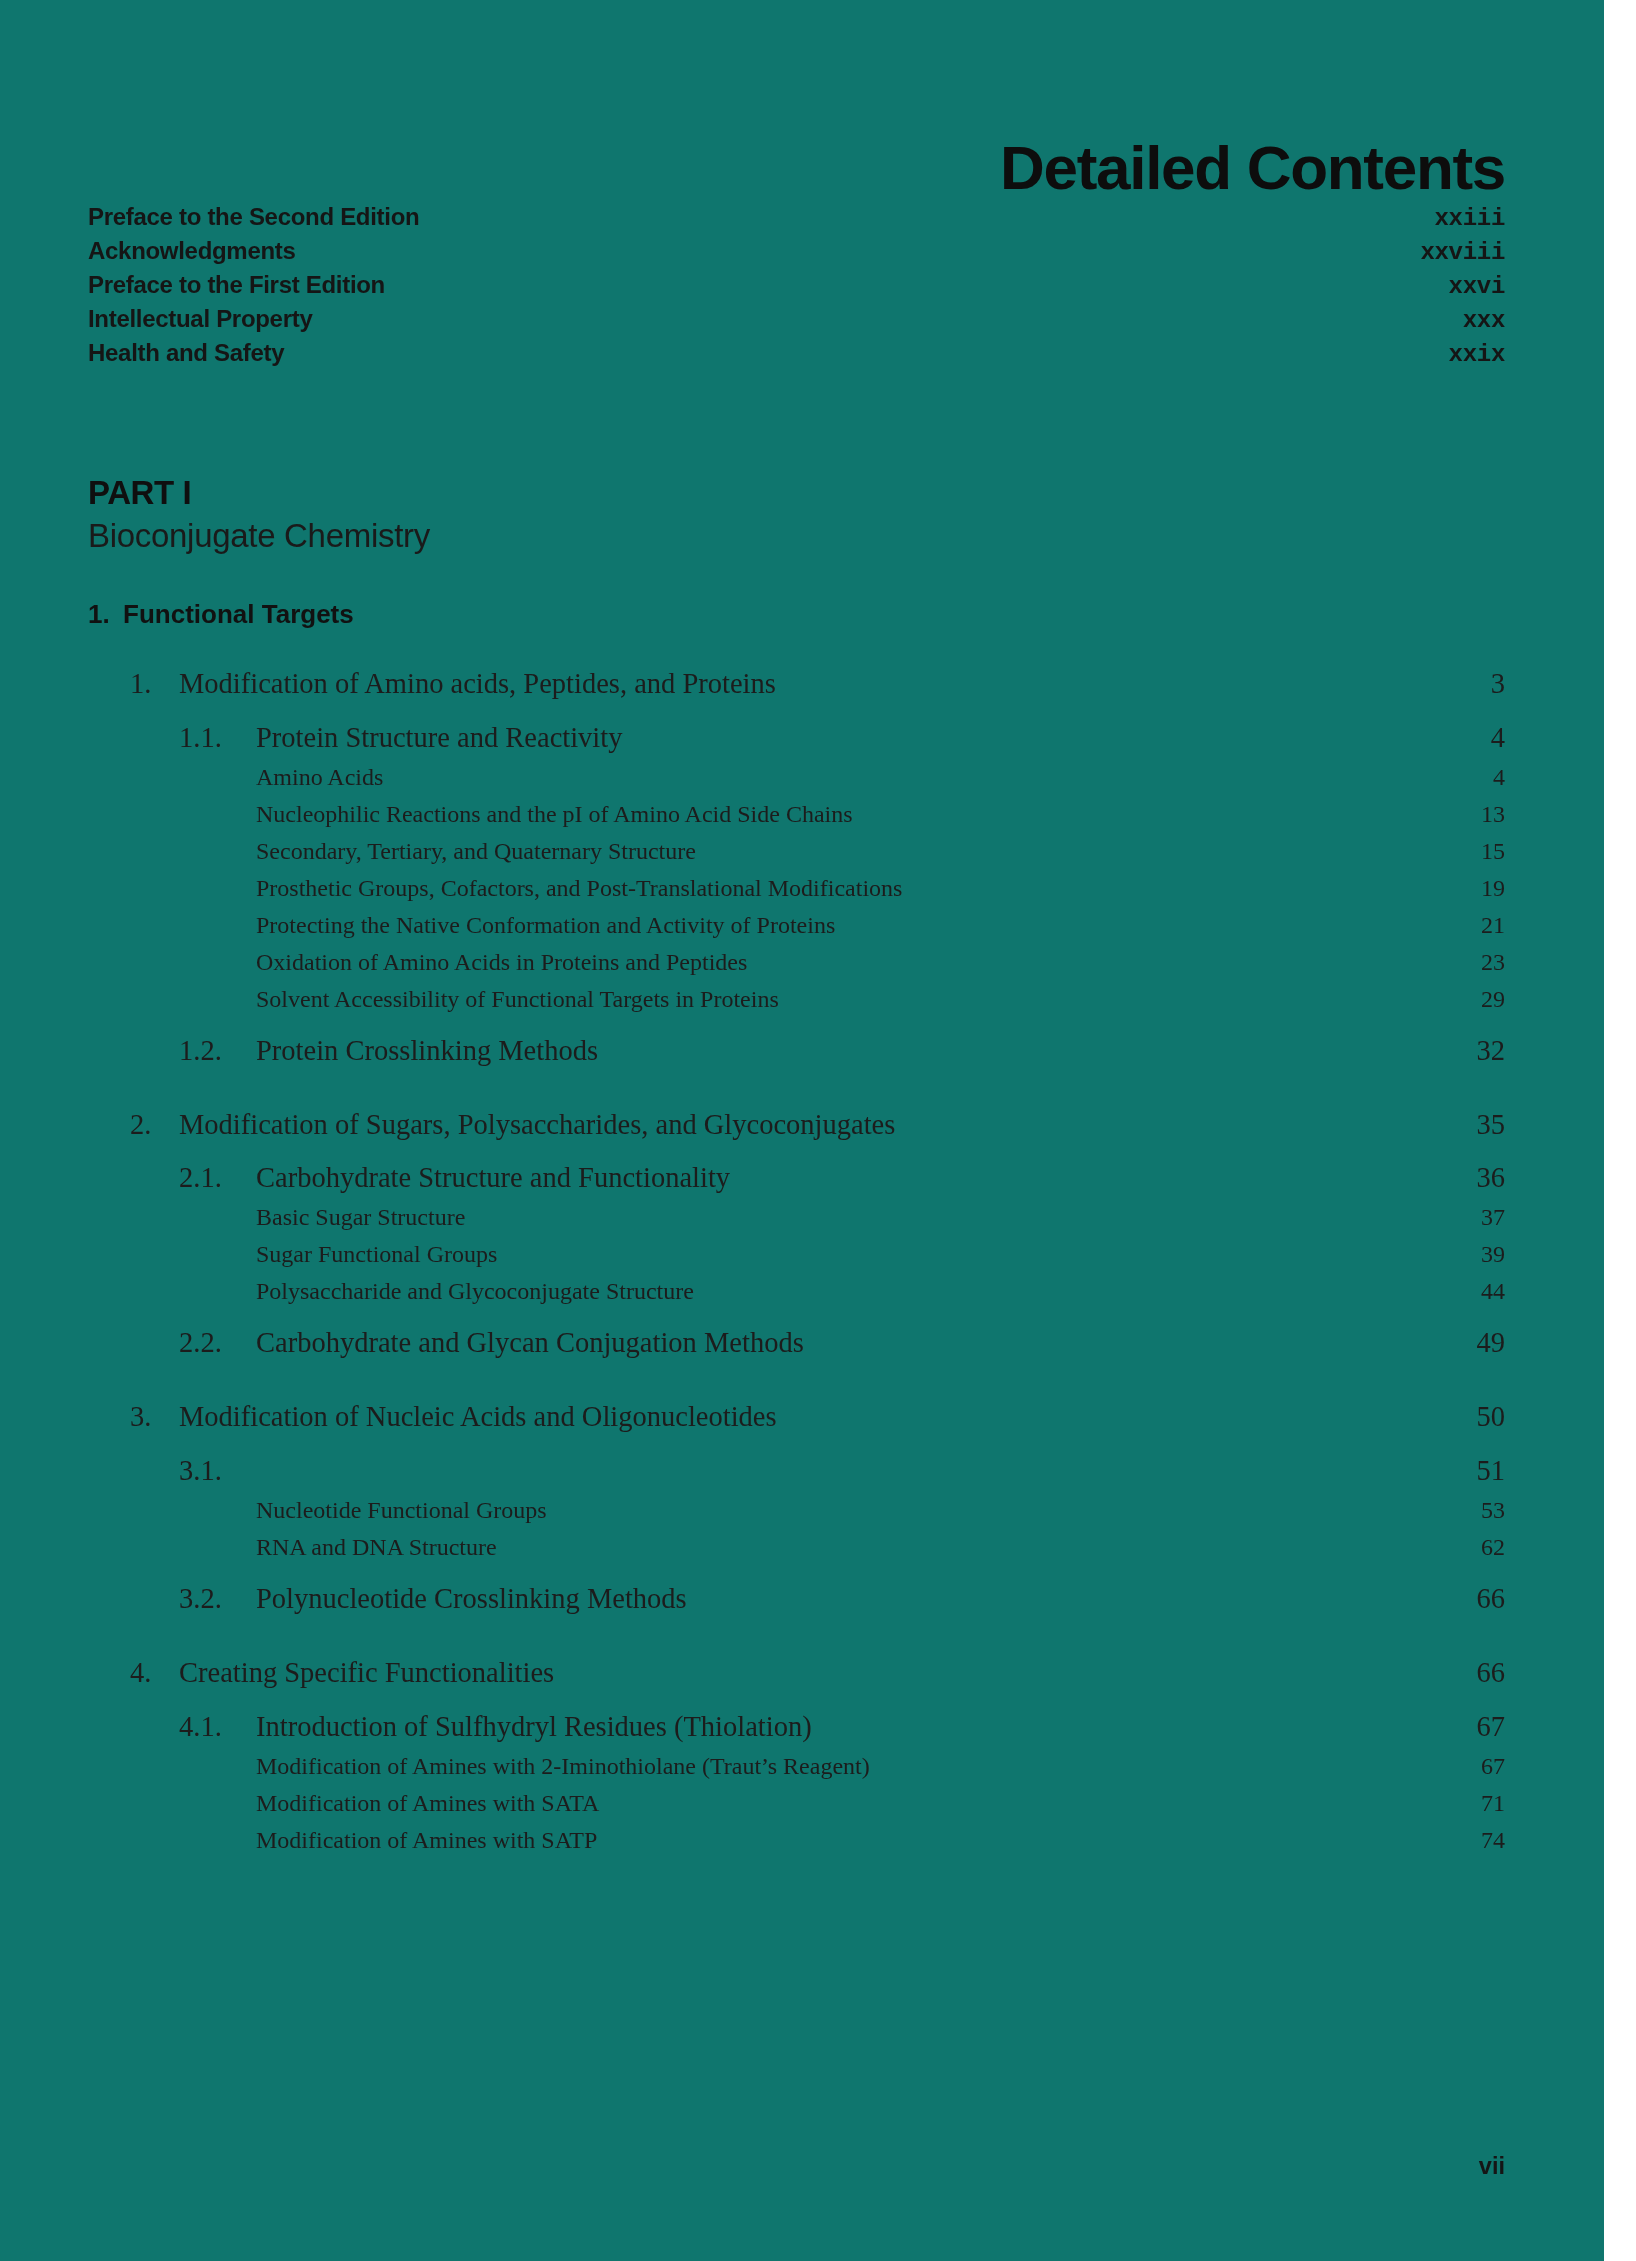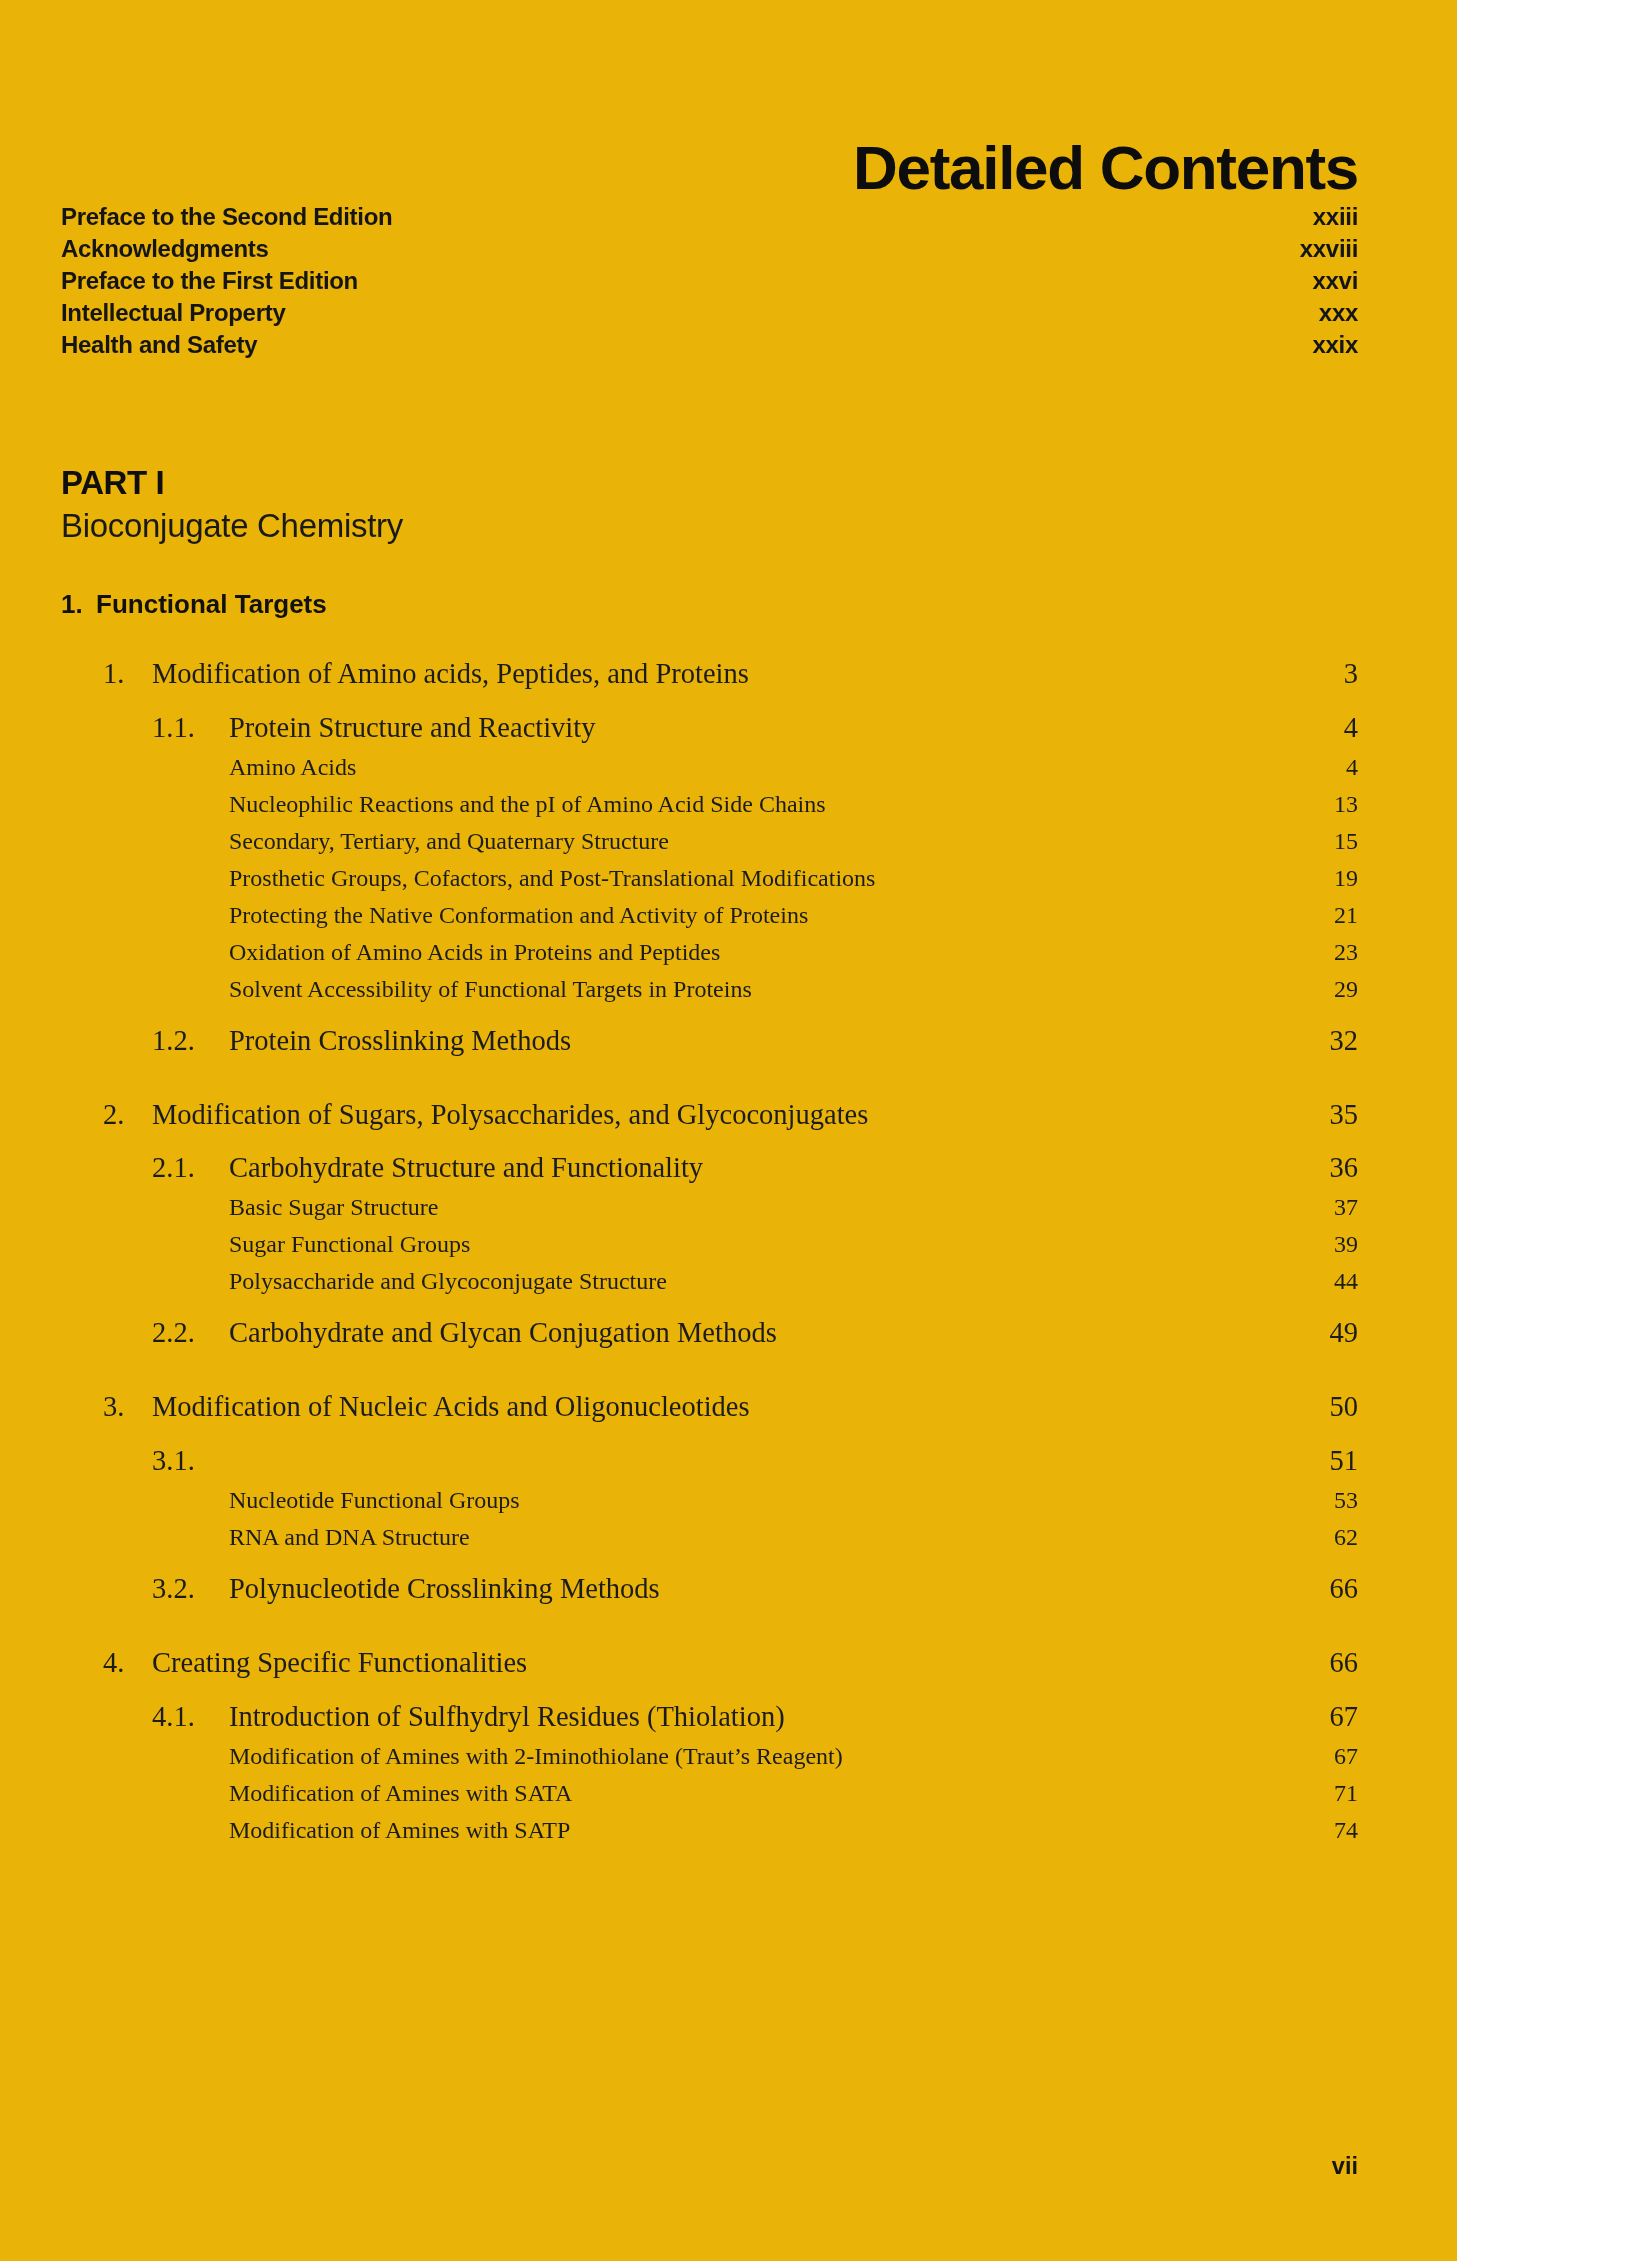--- a/index.html
+++ b/index.html
@@ -1,22 +1,22 @@
 <!DOCTYPE html>
 <html style="font-size:13.4px"><head>
 <meta charset="utf-8">
 <style>
   html, body { margin: 0; padding: 0; background: #ffffff; }
   .page {
     position: relative;
-    width: 1457px;
+    width: 1604px;
     height: 2261px;
-    background: #eab308;
+    background: #0f766e;
     box-sizing: border-box;
-    padding: 134px 99px 0 61px;
+    padding: 134px 99px 0 88px;
     font-family: "Liberation Sans", sans-serif;
     color: #111111;
   }
   .title {
     margin: 0;
     text-align: right;
     font-family: "Liberation Sans", sans-serif;
     font-weight: bold;
     font-size: 62px;
     line-height: 67px;
@@ -29,21 +29,21 @@
     display: flex;
     align-items: baseline;
     font-family: "Liberation Sans", sans-serif;
     font-weight: bold;
     font-size: 24px;
     line-height: 32px;
     letter-spacing: -0.3px;
     color: #151515;
   }
   .fm-label { flex: 1 1 auto; }
-  .fm-page { flex: 0 0 auto; margin-left: 17px; }
+  .fm-page { flex: 0 0 auto; margin-left: 17px; font-family: Liberation Mono, monospace; }
   
   .part-block { margin-top: 101px; }
   .part-label {
     font-weight: bold;
     font-size: 33px;
     line-height: 42px;
     letter-spacing: -0.4px;
     color: #0f0f0f;
   }
   .part-title {

